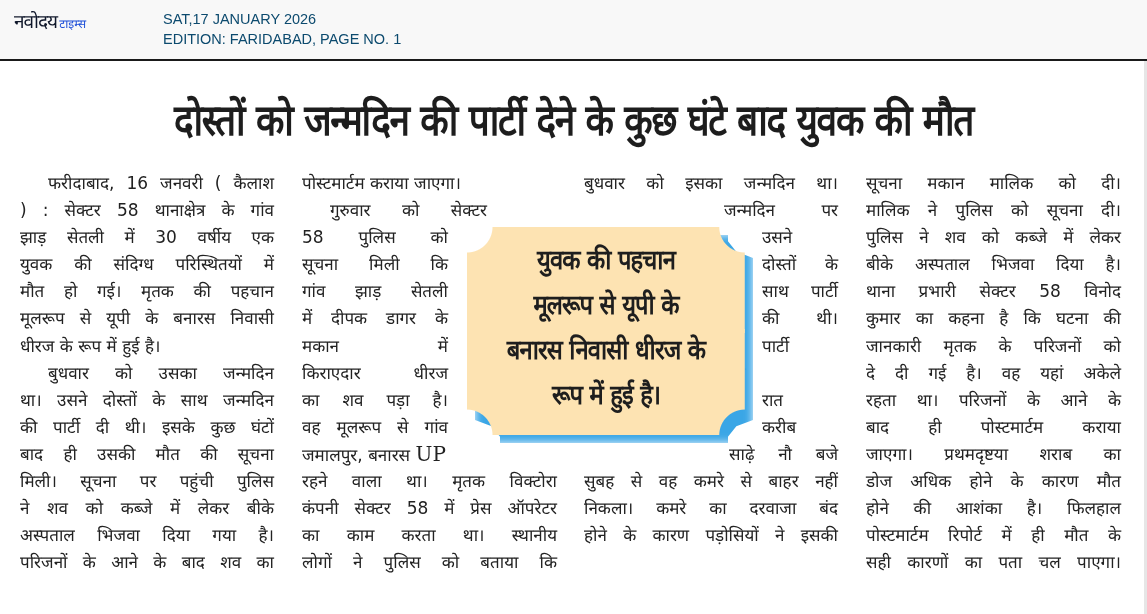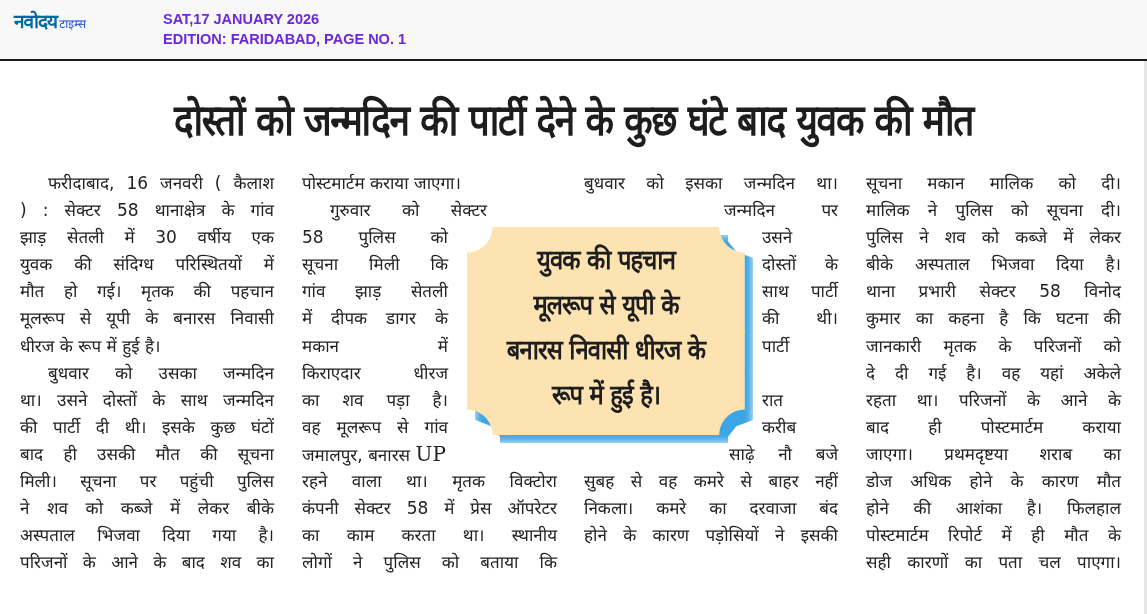--- a/index.html
+++ b/index.html
@@ -8,32 +8,31 @@
 
   .topbar {
     position: absolute; left: 0; top: 0; width: 1147px; height: 61px;
     background: #f8f8f8; border-bottom: 2px solid #1a1a1a;
   }
   .logo {
     position: absolute; left: 14px; top: 10px; height: 22px;
     display: flex; align-items: flex-end;
   }
   .logo-main {
-    font-family: "DejaVu Sans", sans-serif; font-weight: bold;
-    font-size: 19px; color: #0369a1; letter-spacing: -1px; line-height: 22px;
+    font-family: "DejaVu Sans", sans-serif; font-weight: normal;
+    font-size: 19px; color: #0f172a; letter-spacing: -1px; line-height: 22px;
   }
   .logo-sub {
     font-family: "DejaVu Sans", sans-serif;
     font-size: 12px; color: #1d4ed8; line-height: 16px; margin-left: 2px;
   }
   .edition {
     position: absolute; left: 163px; top: 9px;
     font-family: "Liberation Sans", sans-serif; font-size: 14.5px; line-height: 20px;
-    color: #6d28d9;
-    font-weight: bold;
+    color: #0c4a6e;
   }
   .edition div { white-space: nowrap; }
 
   .headline {
     position: absolute; left: 0; top: 80px; width: 1147px; height: 80px;
     text-align: center;
     font-family: "DejaVu Sans", sans-serif; font-weight: bold;
     font-size: 43px; line-height: 80px; color: #1d1d1d;
     letter-spacing: -1.5px; transform: scaleX(0.86); transform-origin: center;
     white-space: nowrap;

